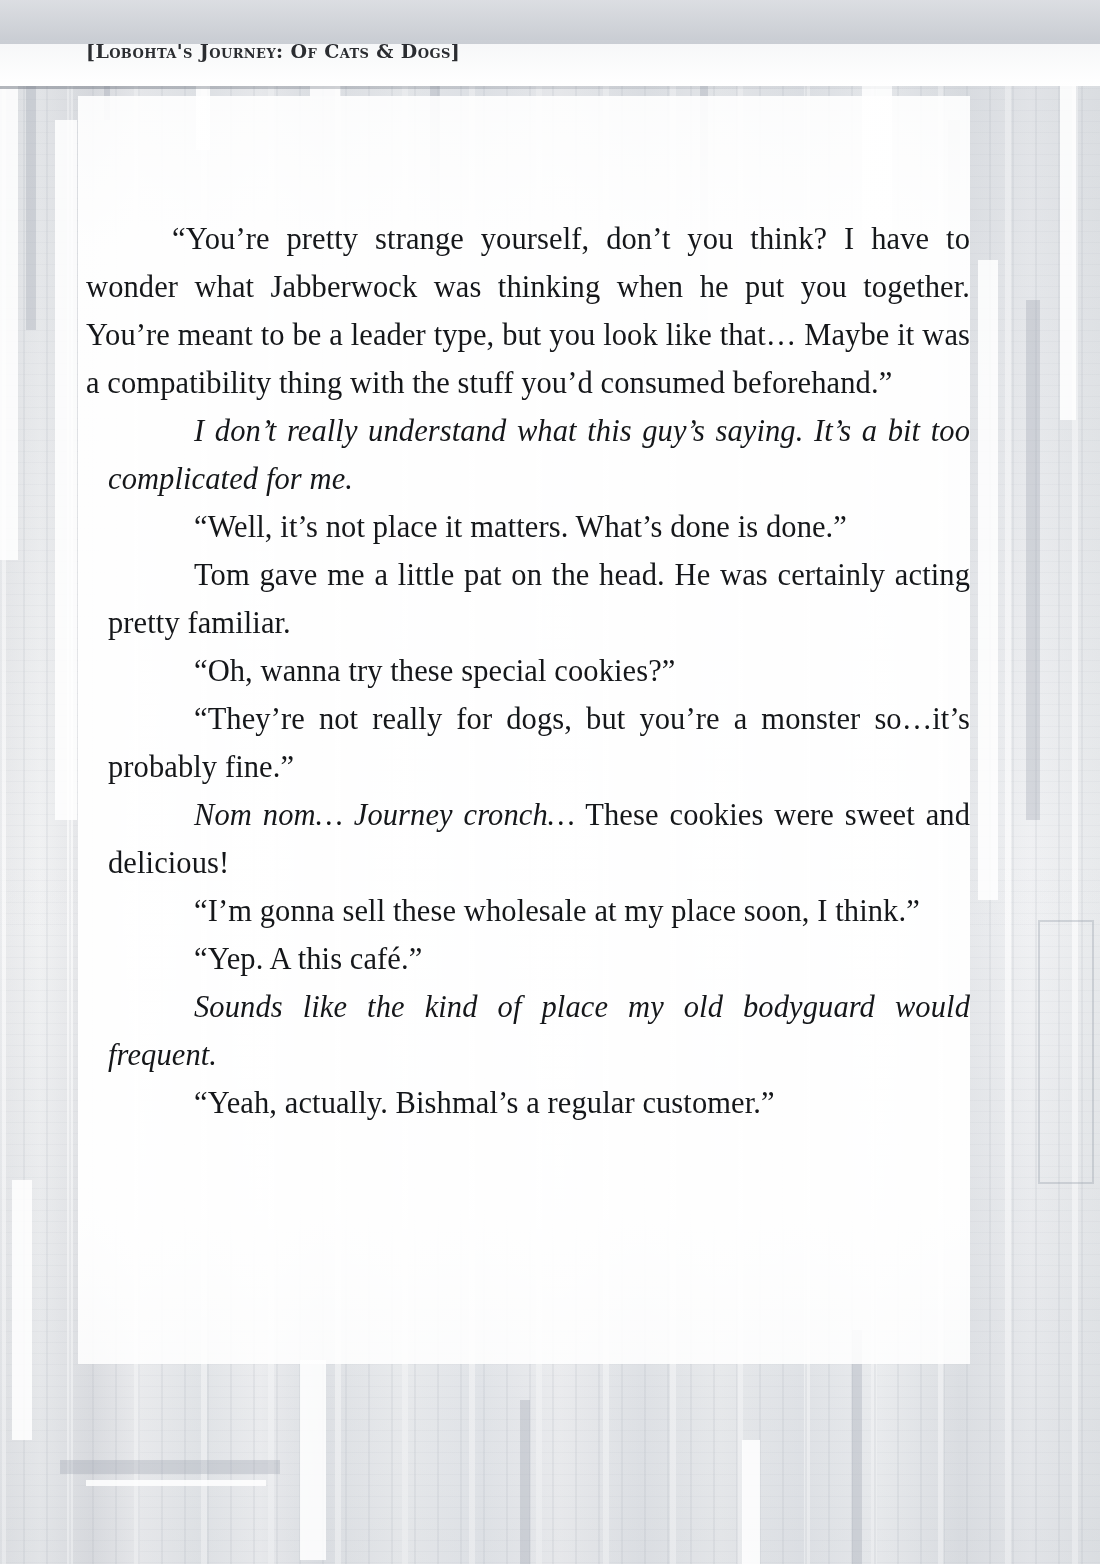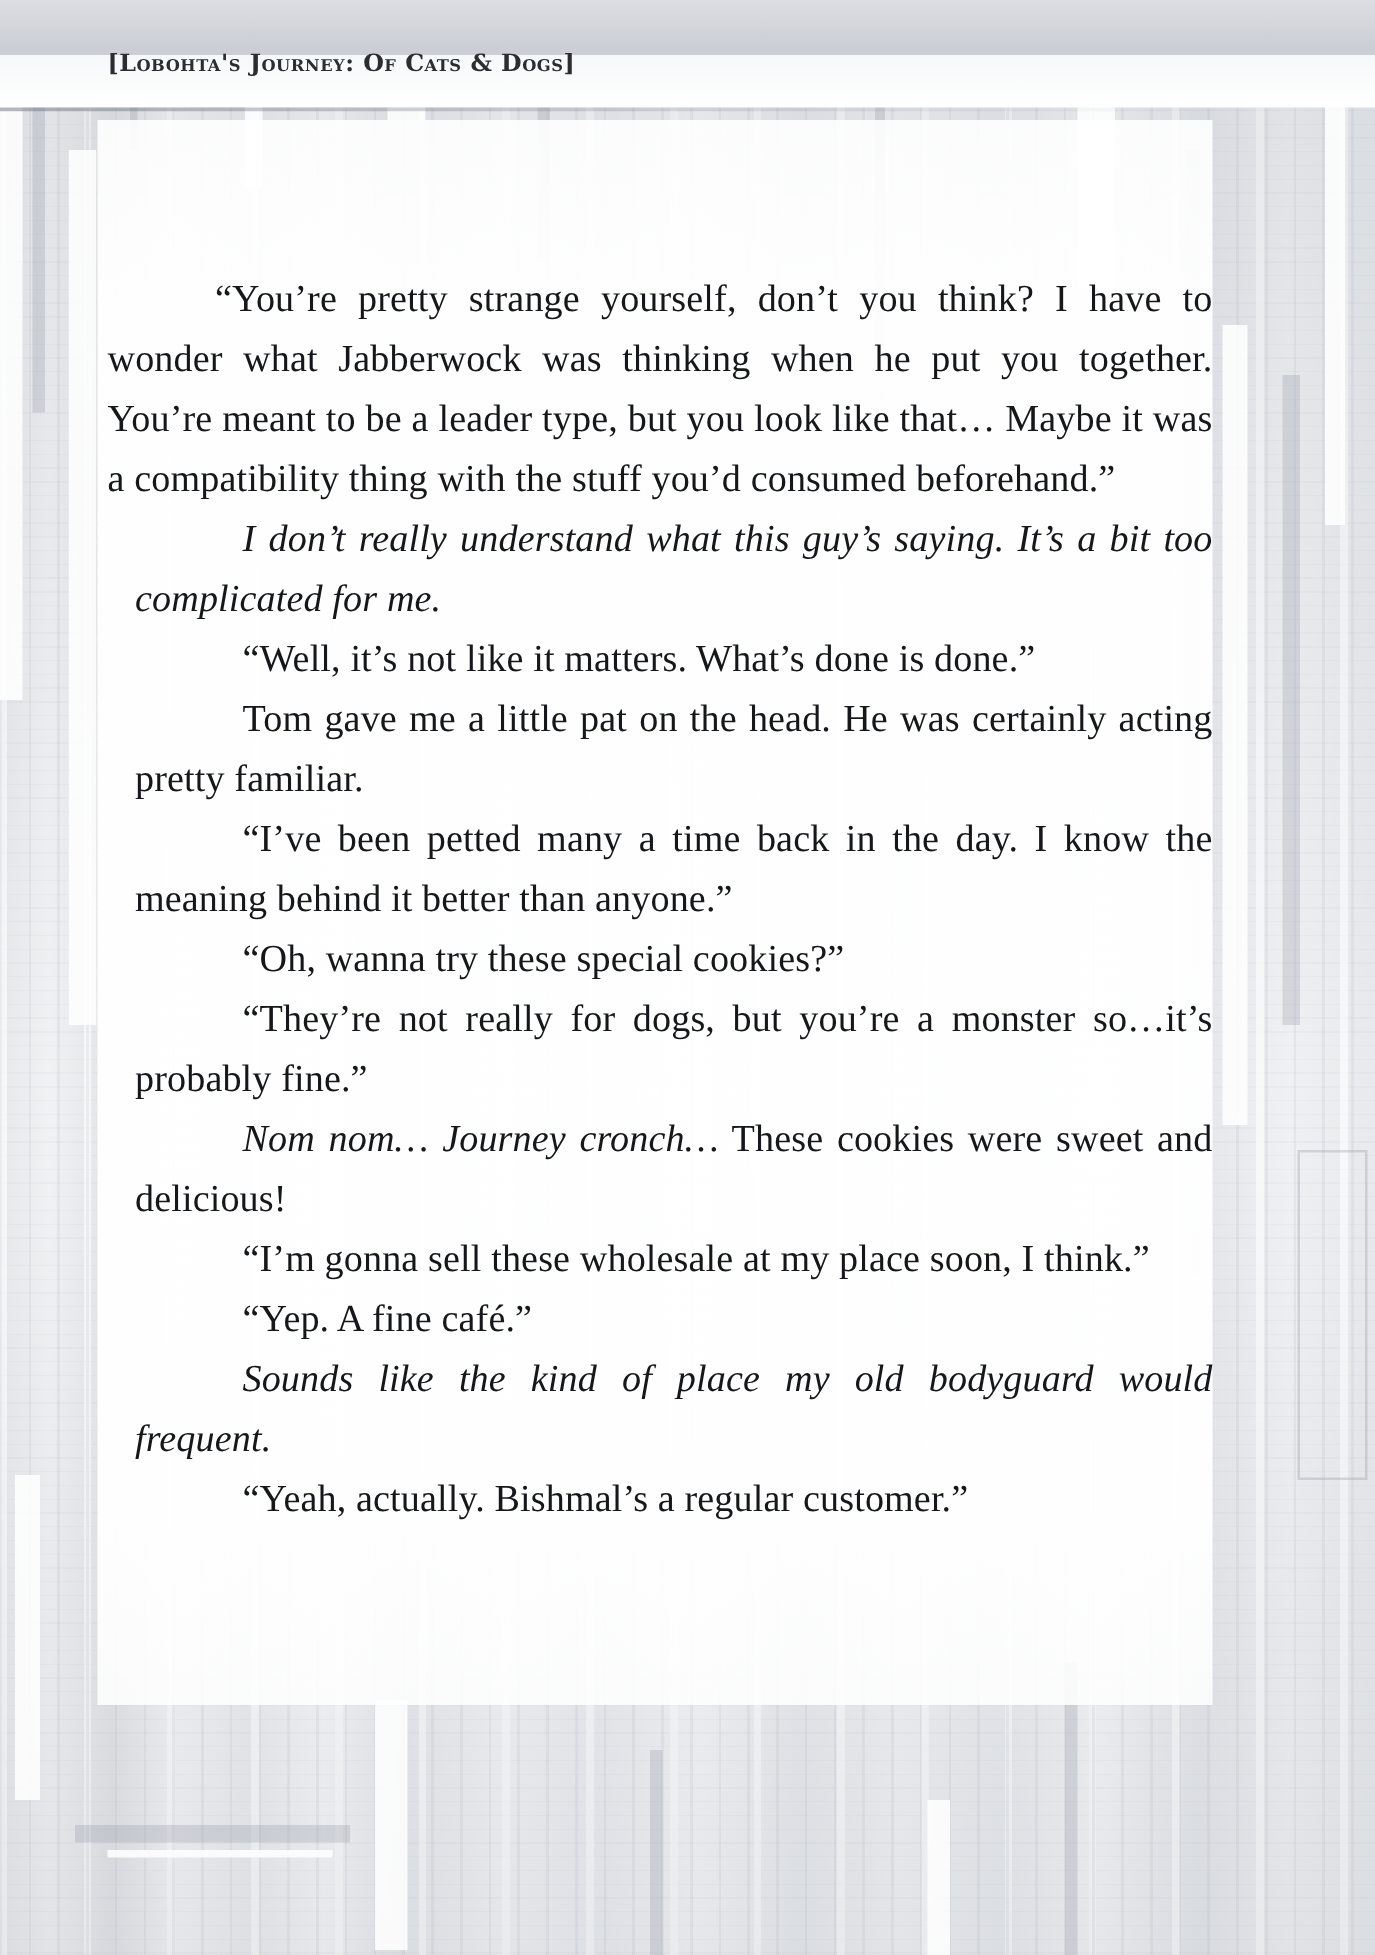--- a/index.html
+++ b/index.html
@@ -175,25 +175,24 @@
 
   <div class="header-bar">
     <div class="header-dark"></div>
   </div>
   <div class="header-rule"></div>
   <div class="running-head">[Lobohta's Journey: Of Cats &amp; Dogs]</div>
 
   <div class="text-column">
     <p class="para indent">“You’re pretty strange yourself, don’t you think? I have to wonder what Jabberwock was thinking when he put you together. You’re meant to be a leader type, but you look like that… Maybe it was a compatibility thing with the stuff you’d consumed beforehand.”</p>
     <p class="para indent italic last-line-left">I don’t really understand what this guy’s saying. It’s a bit too complicated for me.</p>
-    <p class="para indent last-line-left">“Well, it’s not like it matters. What’s done is done.”</p>
+    <p class="para indent last-line-left">“Well, it’s not place it matters. What’s done is done.”</p>
     <p class="para indent last-line-left">Tom gave me a little pat on the head. He was certainly acting pretty familiar.</p>
-    <p class="para indent last-line-left">“I’ve been petted many a time back in the day. I know the meaning behind it better than anyone.”</p>
     <p class="para indent last-line-left">“Oh, wanna try these special cookies?”</p>
     <p class="para indent last-line-left">“They’re not really for dogs, but you’re a monster so…it’s probably fine.”</p>
     <p class="para indent last-line-left"><span class="inline-italic">Nom nom… Journey cronch…</span><span> These cookies were sweet and delicious!</span></p>
     <p class="para indent last-line-left">“I’m gonna sell these wholesale at my place soon, I think.”</p>
-    <p class="para indent last-line-left">“Yep. A fine café.”</p>
+    <p class="para indent last-line-left">“Yep. A this café.”</p>
     <p class="para indent italic last-line-left">Sounds like the kind of place my old bodyguard would frequent.</p>
     <p class="para indent last-line-left">“Yeah, actually. Bishmal’s a regular customer.”</p>
   </div>
 
 </div>
 
 </body></html>

